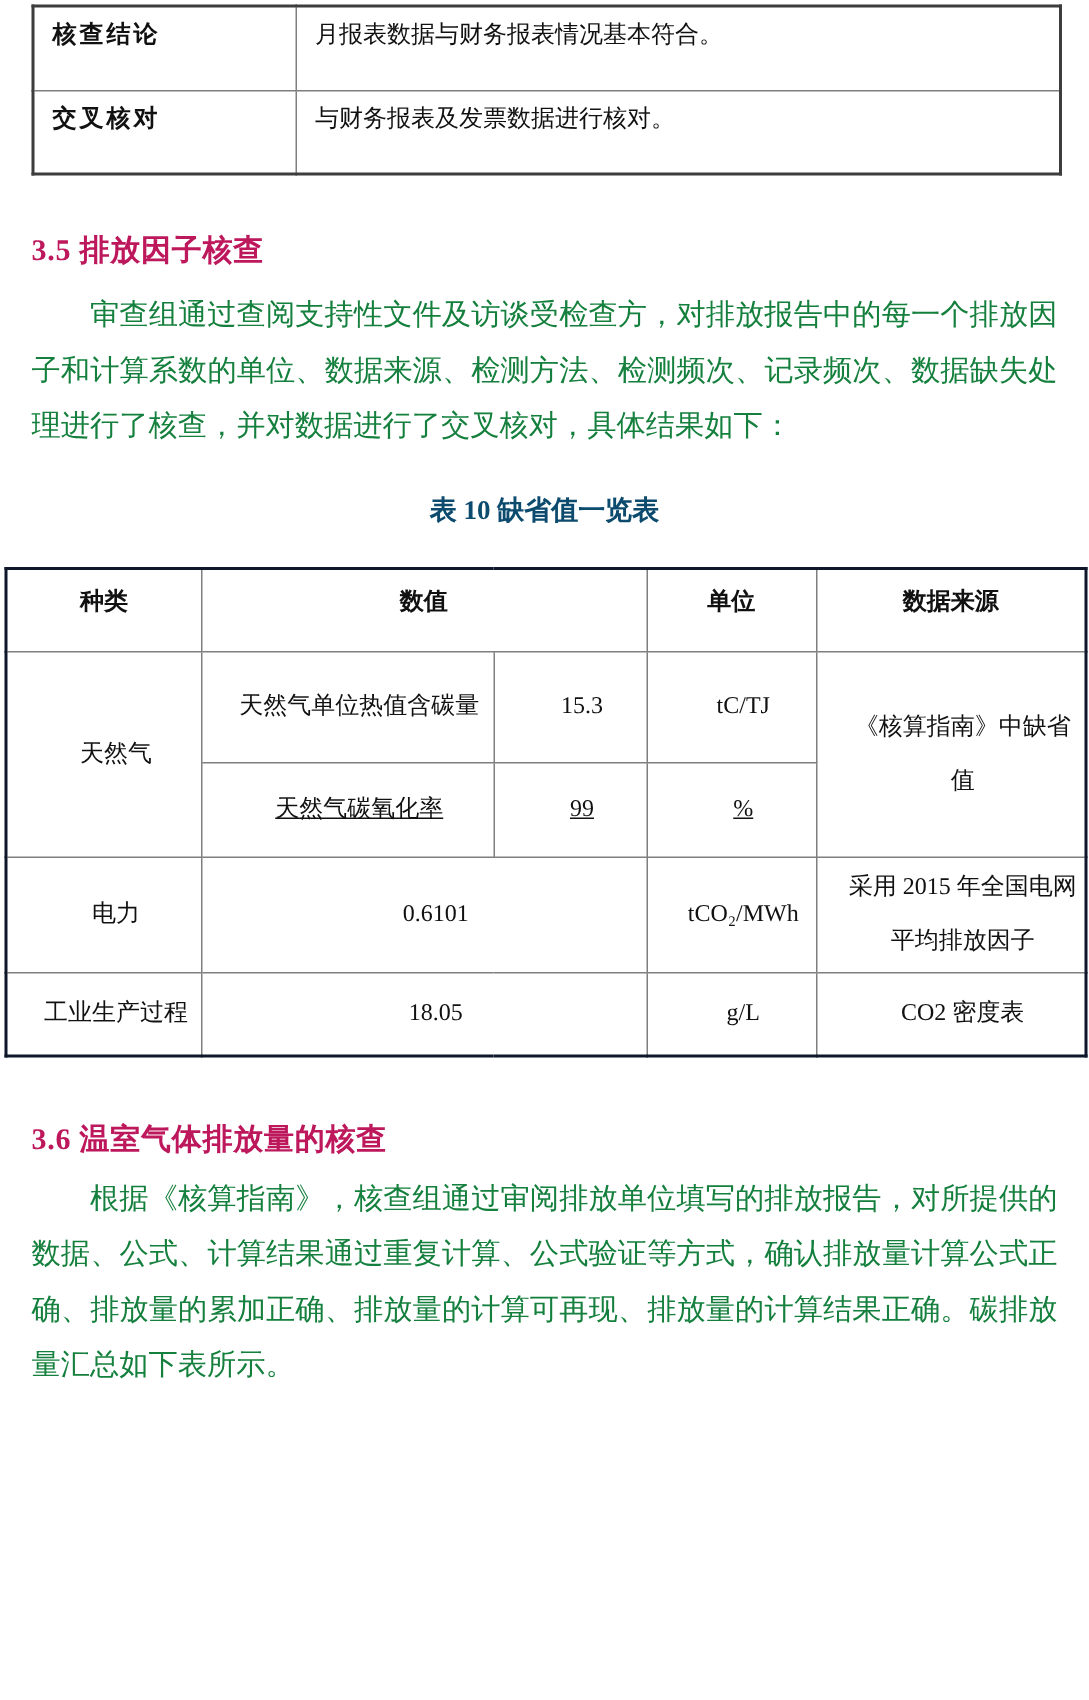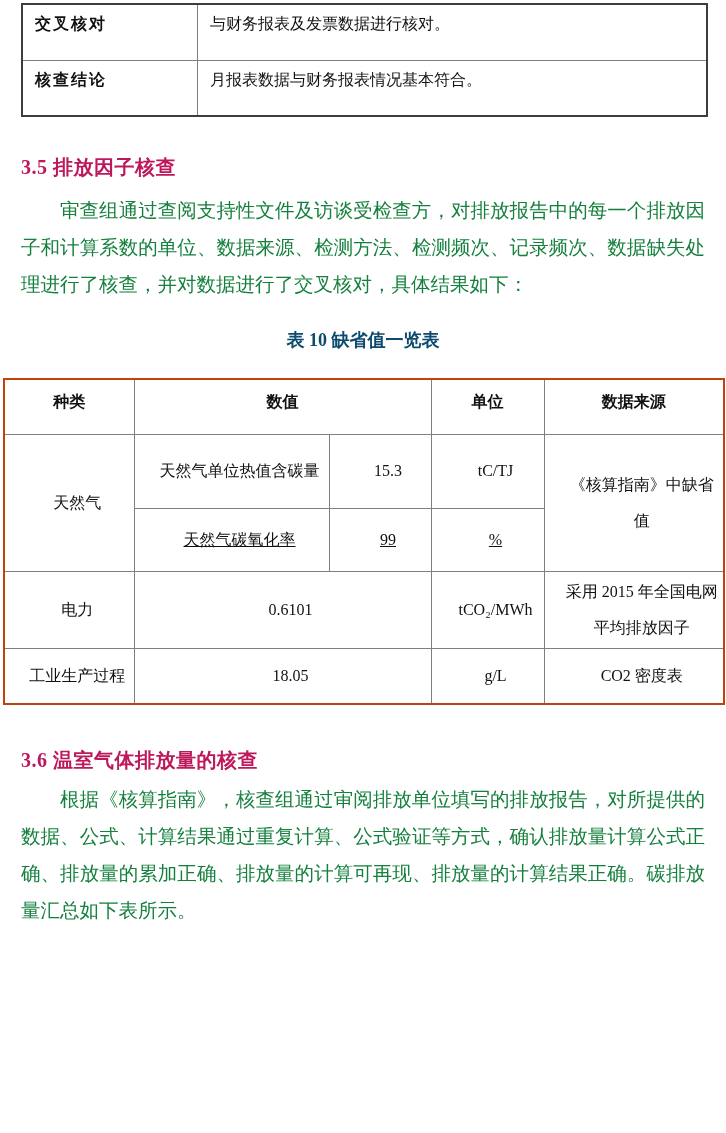--- a/index.html
+++ b/index.html
@@ -72,21 +72,21 @@
     color: #0c4a6e;
   }
 
   
   .dv-table {
     position: absolute;
     left: 3px; top: 378px;
     width: 720px;
     table-layout: fixed;
     border-collapse: collapse;
-    border: 2px solid #c2410c;
+    border: 2px solid #0f172a;
   }
   .dv-table th, .dv-table td {
     border: 1.5px solid #7f7f7f;
     text-align: center;
     vertical-align: middle;
     font-size: 16px;
     padding: 2px 4px;
     font-weight: normal;
     overflow: hidden;
   }
@@ -112,26 +112,26 @@
   }
 </style>
 </head>
 <body>
 
 <div class="page">
 
   <table class="cross-table">
     <tbody>
       <tr>
+        <td class="lbl">核查结论</td>
+        <td>月报表数据与财务报表情况基本符合。</td>
+      </tr>
+      <tr>
         <td class="lbl">交叉核对</td>
         <td>与财务报表及发票数据进行核对。</td>
-      </tr>
-      <tr>
-        <td class="lbl">核查结论</td>
-        <td>月报表数据与财务报表情况基本符合。</td>
       </tr>
     </tbody>
   </table>
 
   <h2 id="sec35" class="sec-heading">3.5 排放因子核查</h2>
   <p id="para35" class="body-para">审查组通过查阅支持性文件及访谈受检查方，对排放报告中的每一个排放因子和计算系数的单位、数据来源、检测方法、检测频次、记录频次、数据缺失处理进行了核查，并对数据进行了交叉核对，具体结果如下：</p>
 
   <p class="tbl-caption">表 10 缺省值一览表</p>
 
   <table class="dv-table">

